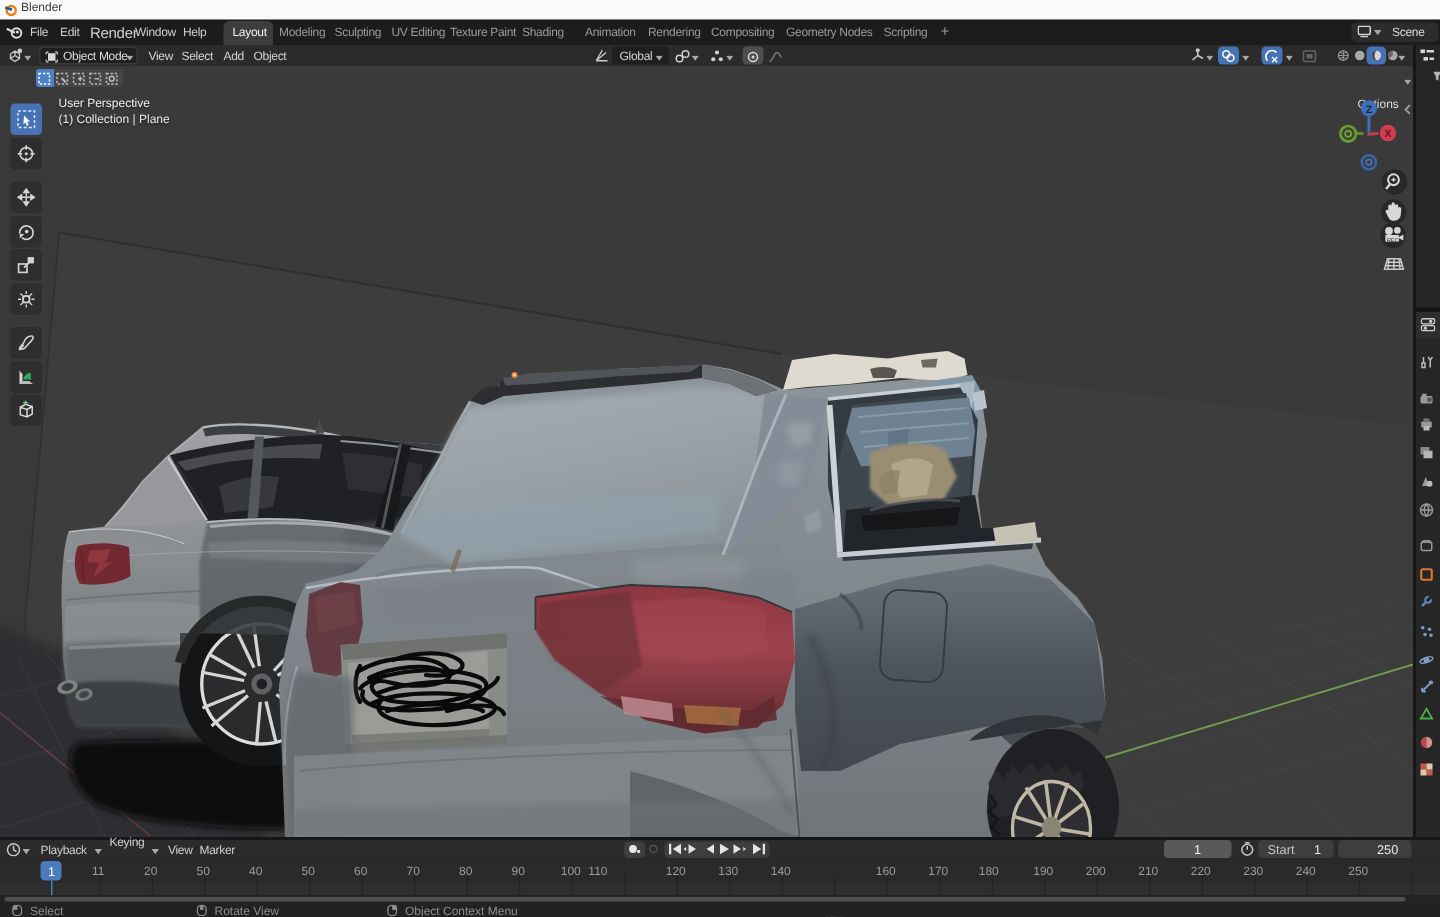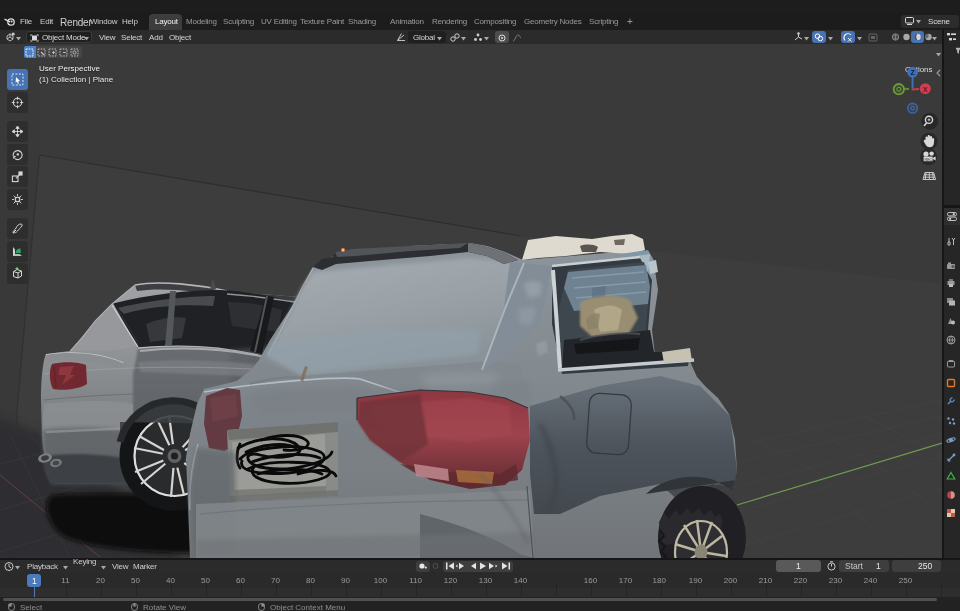--- a/index.html
+++ b/index.html
@@ -6,20 +6,27 @@
   #app{position:relative;width:960px;height:611px;overflow:hidden;background:#1d1d1d;
        font-family:"Liberation Sans",sans-serif;-webkit-font-smoothing:antialiased;}
   .abs{position:absolute;}
   .t{position:absolute;white-space:nowrap;}
   .car{position:absolute;width:5px;height:3.5px;background:#a8a8a8;clip-path:polygon(0 0,100% 0,50% 100%);}
 </style>
 </head>
 <body>
 <div id="app">
 
+  <div class="abs" style="left:0;top:0;width:960px;height:13px;background:#fbfbfc;border-bottom:1px solid #d8d8d8;">
+    <svg class="abs" style="left:3px;top:2px" width="9" height="9" viewBox="0 0 9 9">
+      <circle cx="4.5" cy="5" r="3" fill="none" stroke="#e87d0d" stroke-width="1.6"></circle>
+      <path d="M0.5,3 L5,4.5" stroke="#265787" stroke-width="1.6"></path>
+    </svg>
+    <div class="t" style="left:14px;top:0px;font-size:8px;color:#3a3a3a;">Blender</div>
+  </div>
 
   <div class="abs" style="left:0;top:13px;width:960px;height:17px;background:#1c1c1c;"></div>
   <svg class="abs" style="left:4px;top:16px" width="12" height="11" viewBox="0 0 12 11">
     <circle cx="7" cy="6" r="3.2" fill="none" stroke="#dedede" stroke-width="1.3"></circle>
     <circle cx="7.6" cy="5.4" r="1" fill="#dedede"></circle>
     <path d="M0.5,3.2 L6,5.8" stroke="#dedede" stroke-width="1.4"></path>
   </svg>
   <div class="t" style="left:20px;top:16.5px;font-size:8px;letter-spacing:-0.2px;color:#cfcfcf;">File</div>
   <div class="t" style="left:40px;top:16.5px;font-size:8px;letter-spacing:-0.2px;color:#cfcfcf;">Edit</div>
   <div class="t" style="left:60px;top:16.5px;font-size:10px;letter-spacing:-0.2px;color:#cfcfcf;">Render</div>
@@ -673,21 +680,21 @@
       <div class="t" style="left:57.5px;top:576px;width:16px;text-align:center;font-size:8px;color:#9b9b9b;">11</div>
       <div class="t" style="left:92.5px;top:576px;width:16px;text-align:center;font-size:8px;color:#9b9b9b;">20</div>
       <div class="t" style="left:127.5px;top:576px;width:16px;text-align:center;font-size:8px;color:#9b9b9b;">50</div>
       <div class="t" style="left:162.5px;top:576px;width:16px;text-align:center;font-size:8px;color:#9b9b9b;">40</div>
       <div class="t" style="left:197.5px;top:576px;width:16px;text-align:center;font-size:8px;color:#9b9b9b;">50</div>
       <div class="t" style="left:232.5px;top:576px;width:16px;text-align:center;font-size:8px;color:#9b9b9b;">60</div>
       <div class="t" style="left:267.5px;top:576px;width:16px;text-align:center;font-size:8px;color:#9b9b9b;">70</div>
       <div class="t" style="left:302.5px;top:576px;width:16px;text-align:center;font-size:8px;color:#9b9b9b;">80</div>
       <div class="t" style="left:337.5px;top:576px;width:16px;text-align:center;font-size:8px;color:#9b9b9b;">90</div>
       <div class="t" style="left:372.5px;top:576px;width:16px;text-align:center;font-size:8px;color:#9b9b9b;">100</div>
-      <div class="t" style="left:406px;top:576px;width:16px;text-align:right;font-size:8px;color:#9b9b9b;">110</div>
+      <div class="t" style="left:389px;top:576px;width:16px;text-align:right;font-size:8px;color:#9b9b9b;">110</div>
       <div class="t" style="left:442.5px;top:576px;width:16px;text-align:center;font-size:8px;color:#9b9b9b;">120</div>
       <div class="t" style="left:477.5px;top:576px;width:16px;text-align:center;font-size:8px;color:#9b9b9b;">130</div>
       <div class="t" style="left:512.5px;top:576px;width:16px;text-align:center;font-size:8px;color:#9b9b9b;">140</div>
       <div class="t" style="left:547.5px;top:576px;width:16px;text-align:center;font-size:8px;color:#9b9b9b;margin-top:31px;">150</div>
       <div class="t" style="left:582.5px;top:576px;width:16px;text-align:center;font-size:8px;color:#9b9b9b;">160</div>
       <div class="t" style="left:617.5px;top:576px;width:16px;text-align:center;font-size:8px;color:#9b9b9b;">170</div>
       <div class="t" style="left:652.5px;top:576px;width:16px;text-align:left;font-size:8px;color:#9b9b9b;">180</div>
       <div class="t" style="left:687.5px;top:576px;width:16px;text-align:center;font-size:8px;color:#9b9b9b;">190</div>
       <div class="t" style="left:722.5px;top:576px;width:16px;text-align:center;font-size:8px;color:#9b9b9b;">200</div>
       <div class="t" style="left:757.5px;top:576px;width:16px;text-align:center;font-size:8px;color:#9b9b9b;">210</div>

